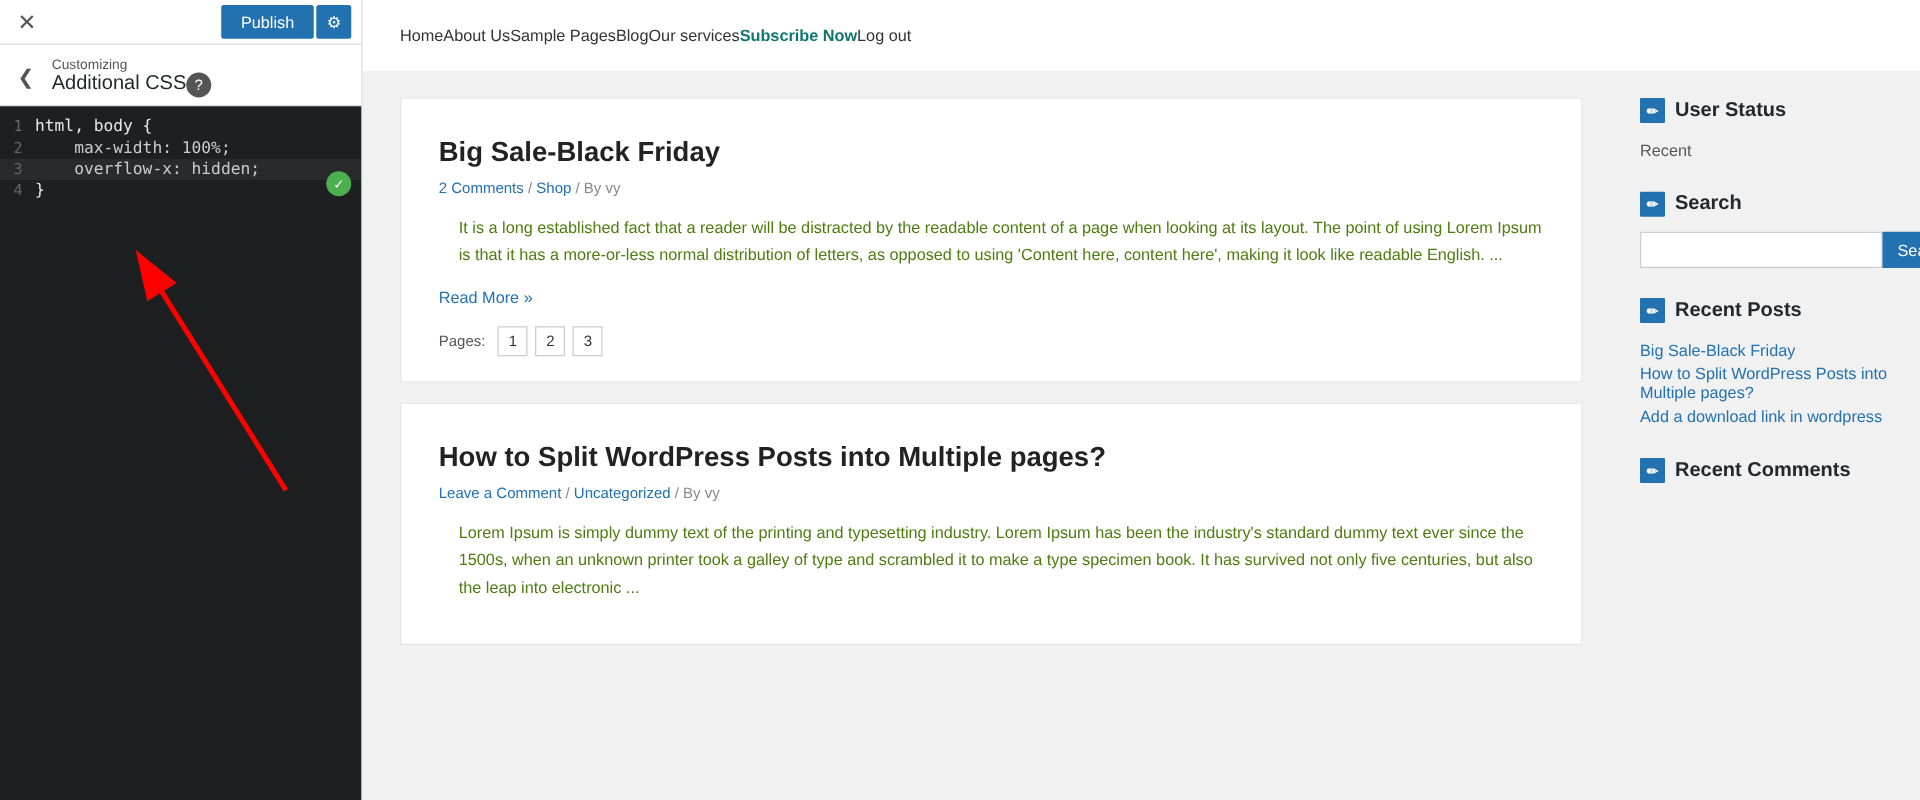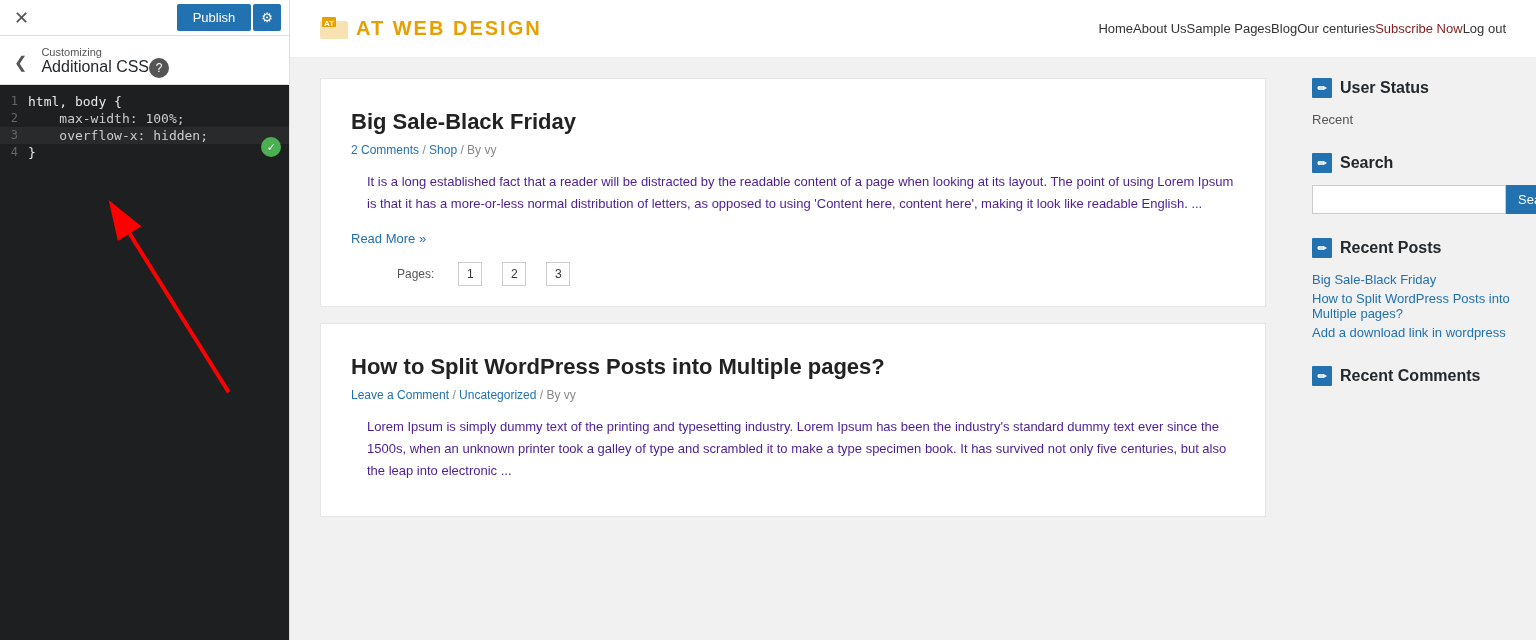--- a/index.html
+++ b/index.html
@@ -156,21 +156,22 @@
       display: flex;
       align-items: center;
       text-align: center;
     }
     #site-nav a {
       text-decoration: none;
       color: #333;
       font-size: 13px;
     }
     #site-nav .subscribe-link {
-      color: #7f1d1d;
+      color: #0f766e;
+      font-weight: bold;
     }
 
     
     #main-area {
       flex: 1;
       display: flex;
       overflow: hidden;
       background: #f1f1f1;
     }
 
@@ -194,40 +195,39 @@
       margin-bottom: 8px;
     }
     .post-meta {
       font-size: 12px;
       color: #888;
       margin-bottom: 14px;
     }
     .post-meta a { color: #2271b1; text-decoration: none; }
     .post-excerpt {
       font-size: 13px;
-      color: #4c1d95;
+      color: #4d7c0f;
       line-height: 1.7;
       margin-bottom: 14px;
       padding-left: 16px;
       border-left: 0px;
     }
     .read-more {
       color: #2271b1;
       font-size: 13px;
       text-decoration: none;
       display: inline-block;
       margin-bottom: 16px;
     }
     .pagination {
       display: flex;
       align-items: center;
-      gap: 20px;
+      gap: 6px;
       font-size: 12px;
       color: #555;
-      margin-left: 46px;
     }
     .pagination span { margin-right: 4px; }
     .page-btn {
       width: 24px;
       height: 24px;
       border: 1px solid #ccc;
       background: #fff;
       display: flex;
       align-items: center;
       justify-content: center;
@@ -345,34 +345,26 @@
         </marker>
       </defs>
       <line x1="230" y1="310" x2="130" y2="150" stroke="red" stroke-width="4" marker-end="url(#arrowhead)"></line>
     </svg>
   </div>
 </div>
 
 <div id="right-content">
 
   <div id="site-header">
-    <div id="site-logo">
-      <svg id="logo-icon" viewBox="0 0 30 24" xmlns="http://www.w3.org/2000/svg">
-        <rect x="0" y="4" width="28" height="18" rx="2" fill="#e8a000" opacity="0.3"></rect>
-        <rect x="2" y="0" width="14" height="10" rx="1" fill="#e8a000"></rect>
-        <text x="4" y="9" font-size="8" fill="#fff" font-weight="bold">AT</text>
-      </svg>
-      <span id="logo-text">AT WEB DESIGN</span>
-    </div>
     <nav id="site-nav">
       <a href="#">Home</a>
       <a href="#">About Us</a>
       <a href="#">Sample Pages</a>
       <a href="#">Blog</a>
-      <a href="#">Our centuries</a>
+      <a href="#">Our services</a>
       <a href="#" class="subscribe-link">Subscribe Now</a>
       <a href="#">Log out</a>
     </nav>
   </div>
 
   <div id="main-area">
 
     <div id="posts-area">
 
       <div class="post-card">

